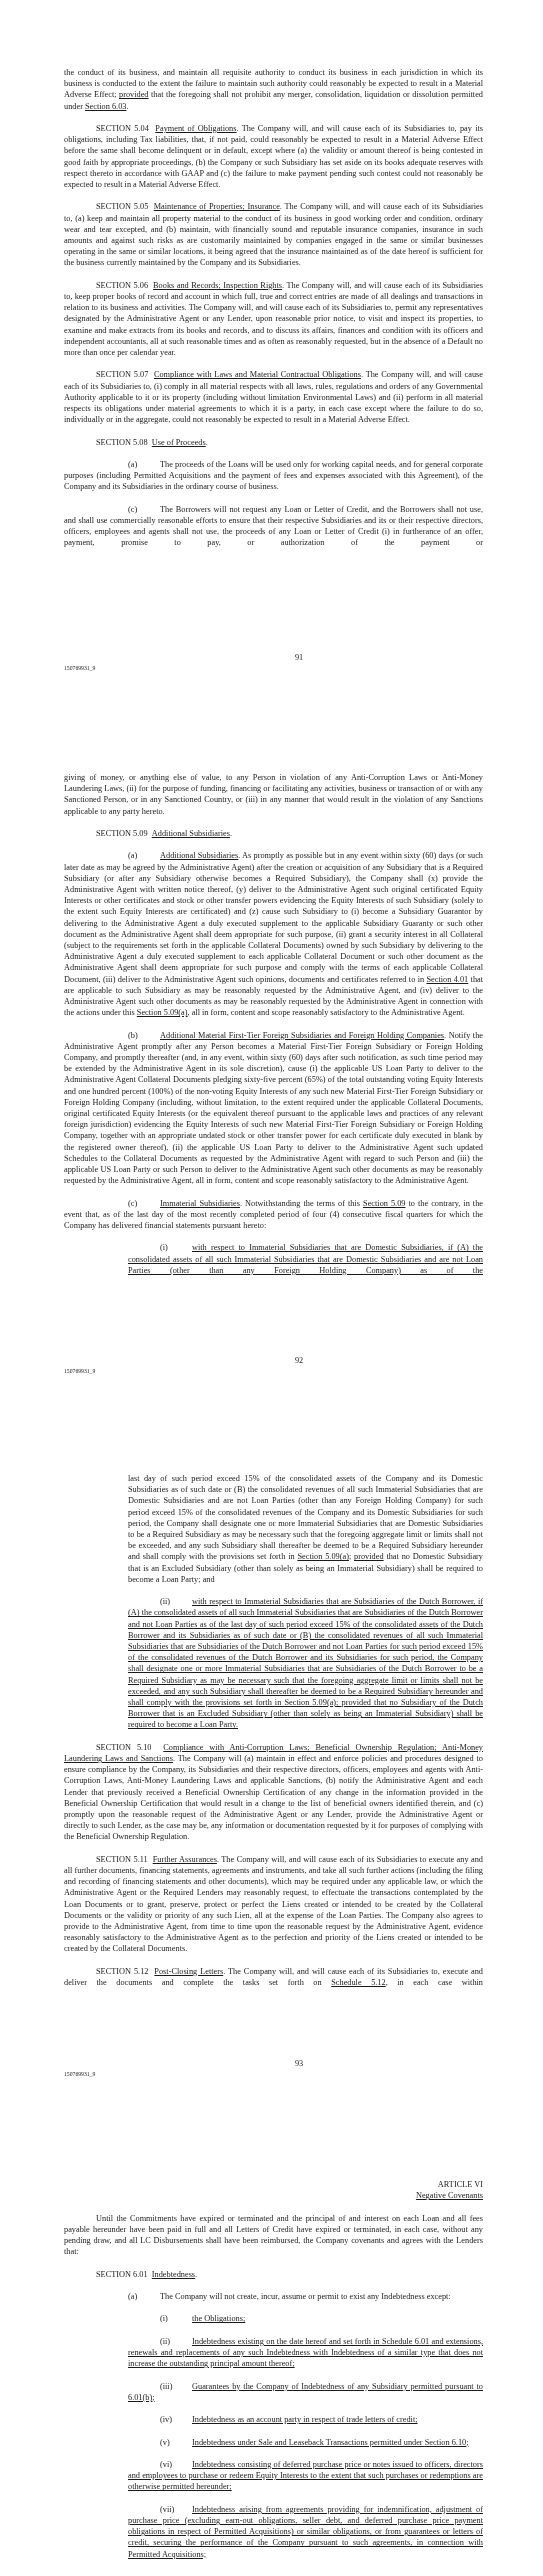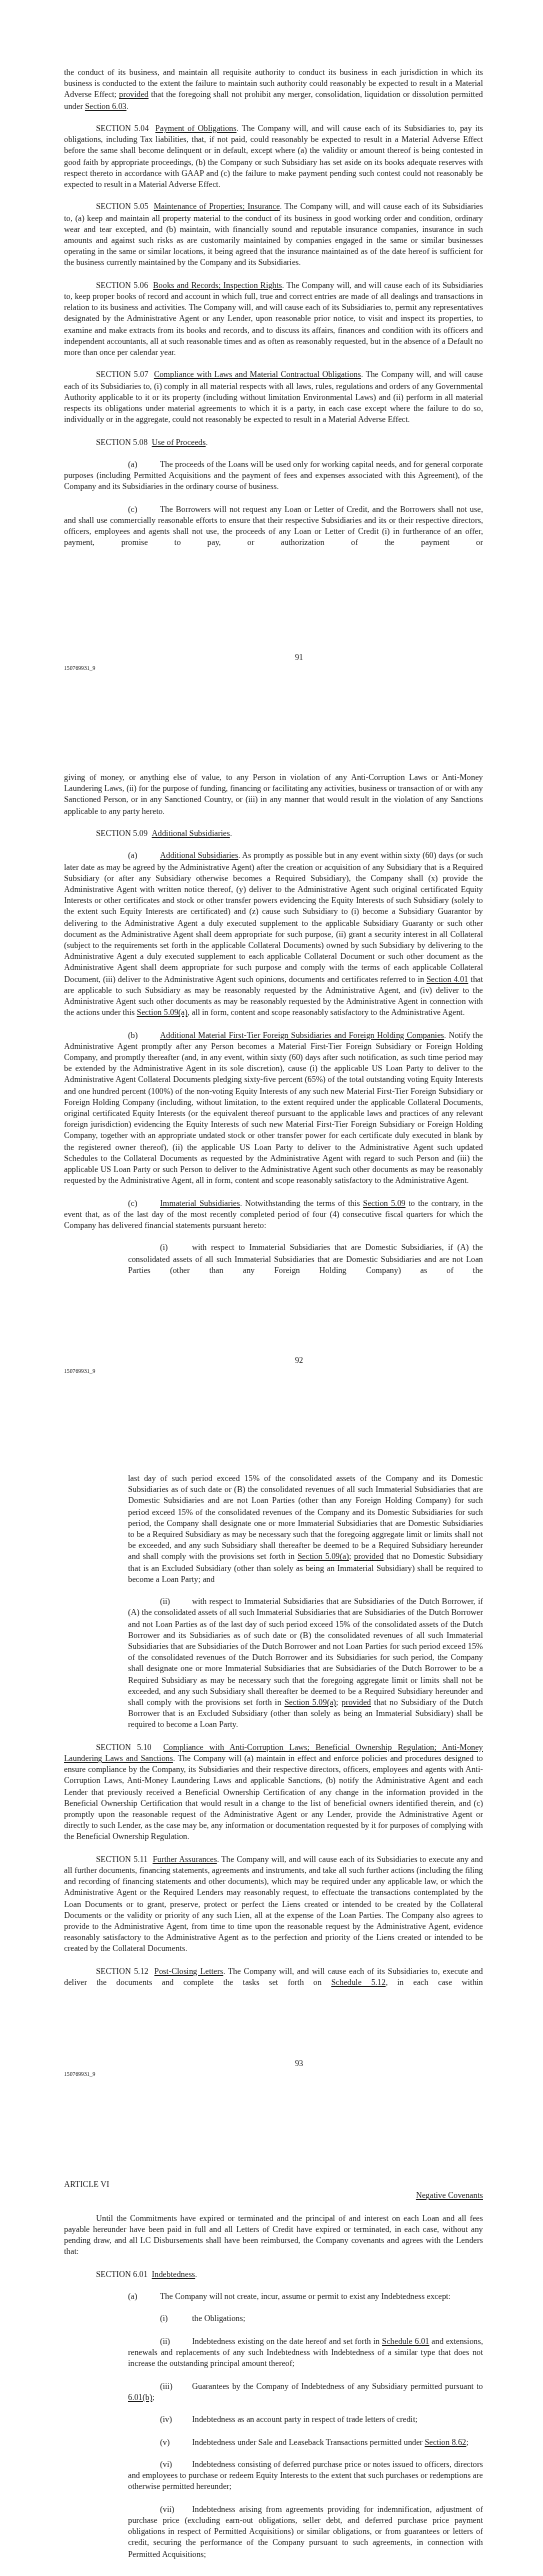--- a/index.html
+++ b/index.html
@@ -4,27 +4,27 @@
 <style>
   html, body { margin: 0; padding: 0; background: #ffffff; }
   body { width: 544px; height: 2813px; position: relative; overflow: hidden;
          font-family: "Liberation Serif", "DejaVu Serif", serif; color: #1a1a1a; }
   .page { position: absolute; left: 0; width: 508px; height: 703px; }
   .content { position: absolute; left: 64px; width: 419px; top: 66px;
              font-size: 8.3px; line-height: 11.2px; text-align: justify; }
   .content p { margin: 0 0 11.2px 0; }
   .ind1 { text-indent: 32px; }
   .ind2 { text-indent: 64px; }
-  .sub  { margin-left: 64px !important; text-indent: 32px; }
+  .sub  { margin-left: 64px !important; text-indent: 32px; text-decoration: underline; }
   .u { text-decoration: underline; text-underline-offset: 1px; }
   .tab1 { display: inline-block; width: 32px; text-indent: 0; }
   .center { text-align: right; }
   .pnum { position: absolute; left: 0; width: 544px; text-align: center; font-size: 8.2px; margin-left: 27px; }
   .docid { position: absolute; left: 64px; font-size: 5.7px; }
-  .article { text-align: left; margin-bottom: 0 !important; }
+  .article { text-align: right; margin-bottom: 0 !important; }
 </style>
 </head>
 <body>
 
 <div class="page" style="top:0px;">
   <div class="content" style="top:67px;">
     <p><span>the conduct of its business, and maintain all requisite authority to conduct its business in each jurisdiction in which its business is conducted to the extent the failure to maintain such authority could reasonably be expected to result in a Material Adverse Effect; </span><span class="u">provided</span><span> that the foregoing shall not prohibit any merger, consolidation, liquidation or dissolution permitted under </span><span class="u">Section 6.03</span><span>.</span></p>
 
     <p class="ind1"><span>SECTION 5.04</span>&nbsp;&nbsp;<span class="u">Payment of Obligations</span><span>.  The Company will, and will cause each of its Subsidiaries to, pay its obligations, including Tax liabilities, that, if not paid, could reasonably be expected to result in a Material Adverse Effect before the same shall become delinquent or in default, except where (a) the validity or amount thereof is being contested in good faith by appropriate proceedings, (b) the Company or such Subsidiary has set aside on its books adequate reserves with respect thereto in accordance with GAAP and (c) the failure to make payment pending such contest could not reasonably be expected to result in a Material Adverse Effect.</span></p>
 
@@ -89,20 +89,20 @@
 
     <p class="ind1"><span>SECTION 6.01</span>&nbsp;&nbsp;<span class="u">Indebtedness</span><span>.</span></p>
 
     <p class="ind2"><span class="tab1">(a)</span><span>The Company will not create, incur, assume or permit to exist any Indebtedness except:</span></p>
 
     <div id="items">
         <p class="sub"><span class="tab1">(i)</span><span>the Obligations;</span></p>
         <p class="sub"><span class="tab1">(ii)</span><span>Indebtedness existing on the date hereof and set forth in </span><span class="u">Schedule 6.01</span><span> and extensions, renewals and replacements of any such Indebtedness with Indebtedness of a similar type that does not increase the outstanding principal amount thereof;</span></p>
         <p class="sub"><span class="tab1">(iii)</span><span>Guarantees by the Company of Indebtedness of any Subsidiary permitted pursuant to </span><span class="u">6.01(b)</span><span>;</span></p>
         <p class="sub"><span class="tab1">(iv)</span><span>Indebtedness as an account party in respect of trade letters of credit;</span></p>
-        <p class="sub"><span class="tab1">(v)</span><span>Indebtedness under Sale and Leaseback Transactions permitted under </span><span class="u">Section 8.62</span><span>;</span></p>
+        <p class="sub"><span class="tab1">(v)</span><span>Indebtedness under Sale and Leaseback Transactions permitted under </span><span class="u">Section 6.10</span><span>;</span></p>
         <p class="sub"><span class="tab1">(vi)</span><span>Indebtedness consisting of deferred purchase price or notes issued to officers, directors and employees to purchase or redeem Equity Interests to the extent that such purchases or redemptions are otherwise permitted hereunder;</span></p>
         <p class="sub"><span class="tab1">(vii)</span><span>Indebtedness arising from agreements providing for indemnification, adjustment of purchase price (excluding earn-out obligations, seller debt, and deferred purchase price payment obligations in respect of Permitted Acquisitions) or similar obligations, or from guarantees or letters of credit, securing the performance of the Company pursuant to such agreements, in connection with Permitted Acquisitions;</span></p>
       </div>
   </div>
 
 </div>
 
 
 </body></html>

